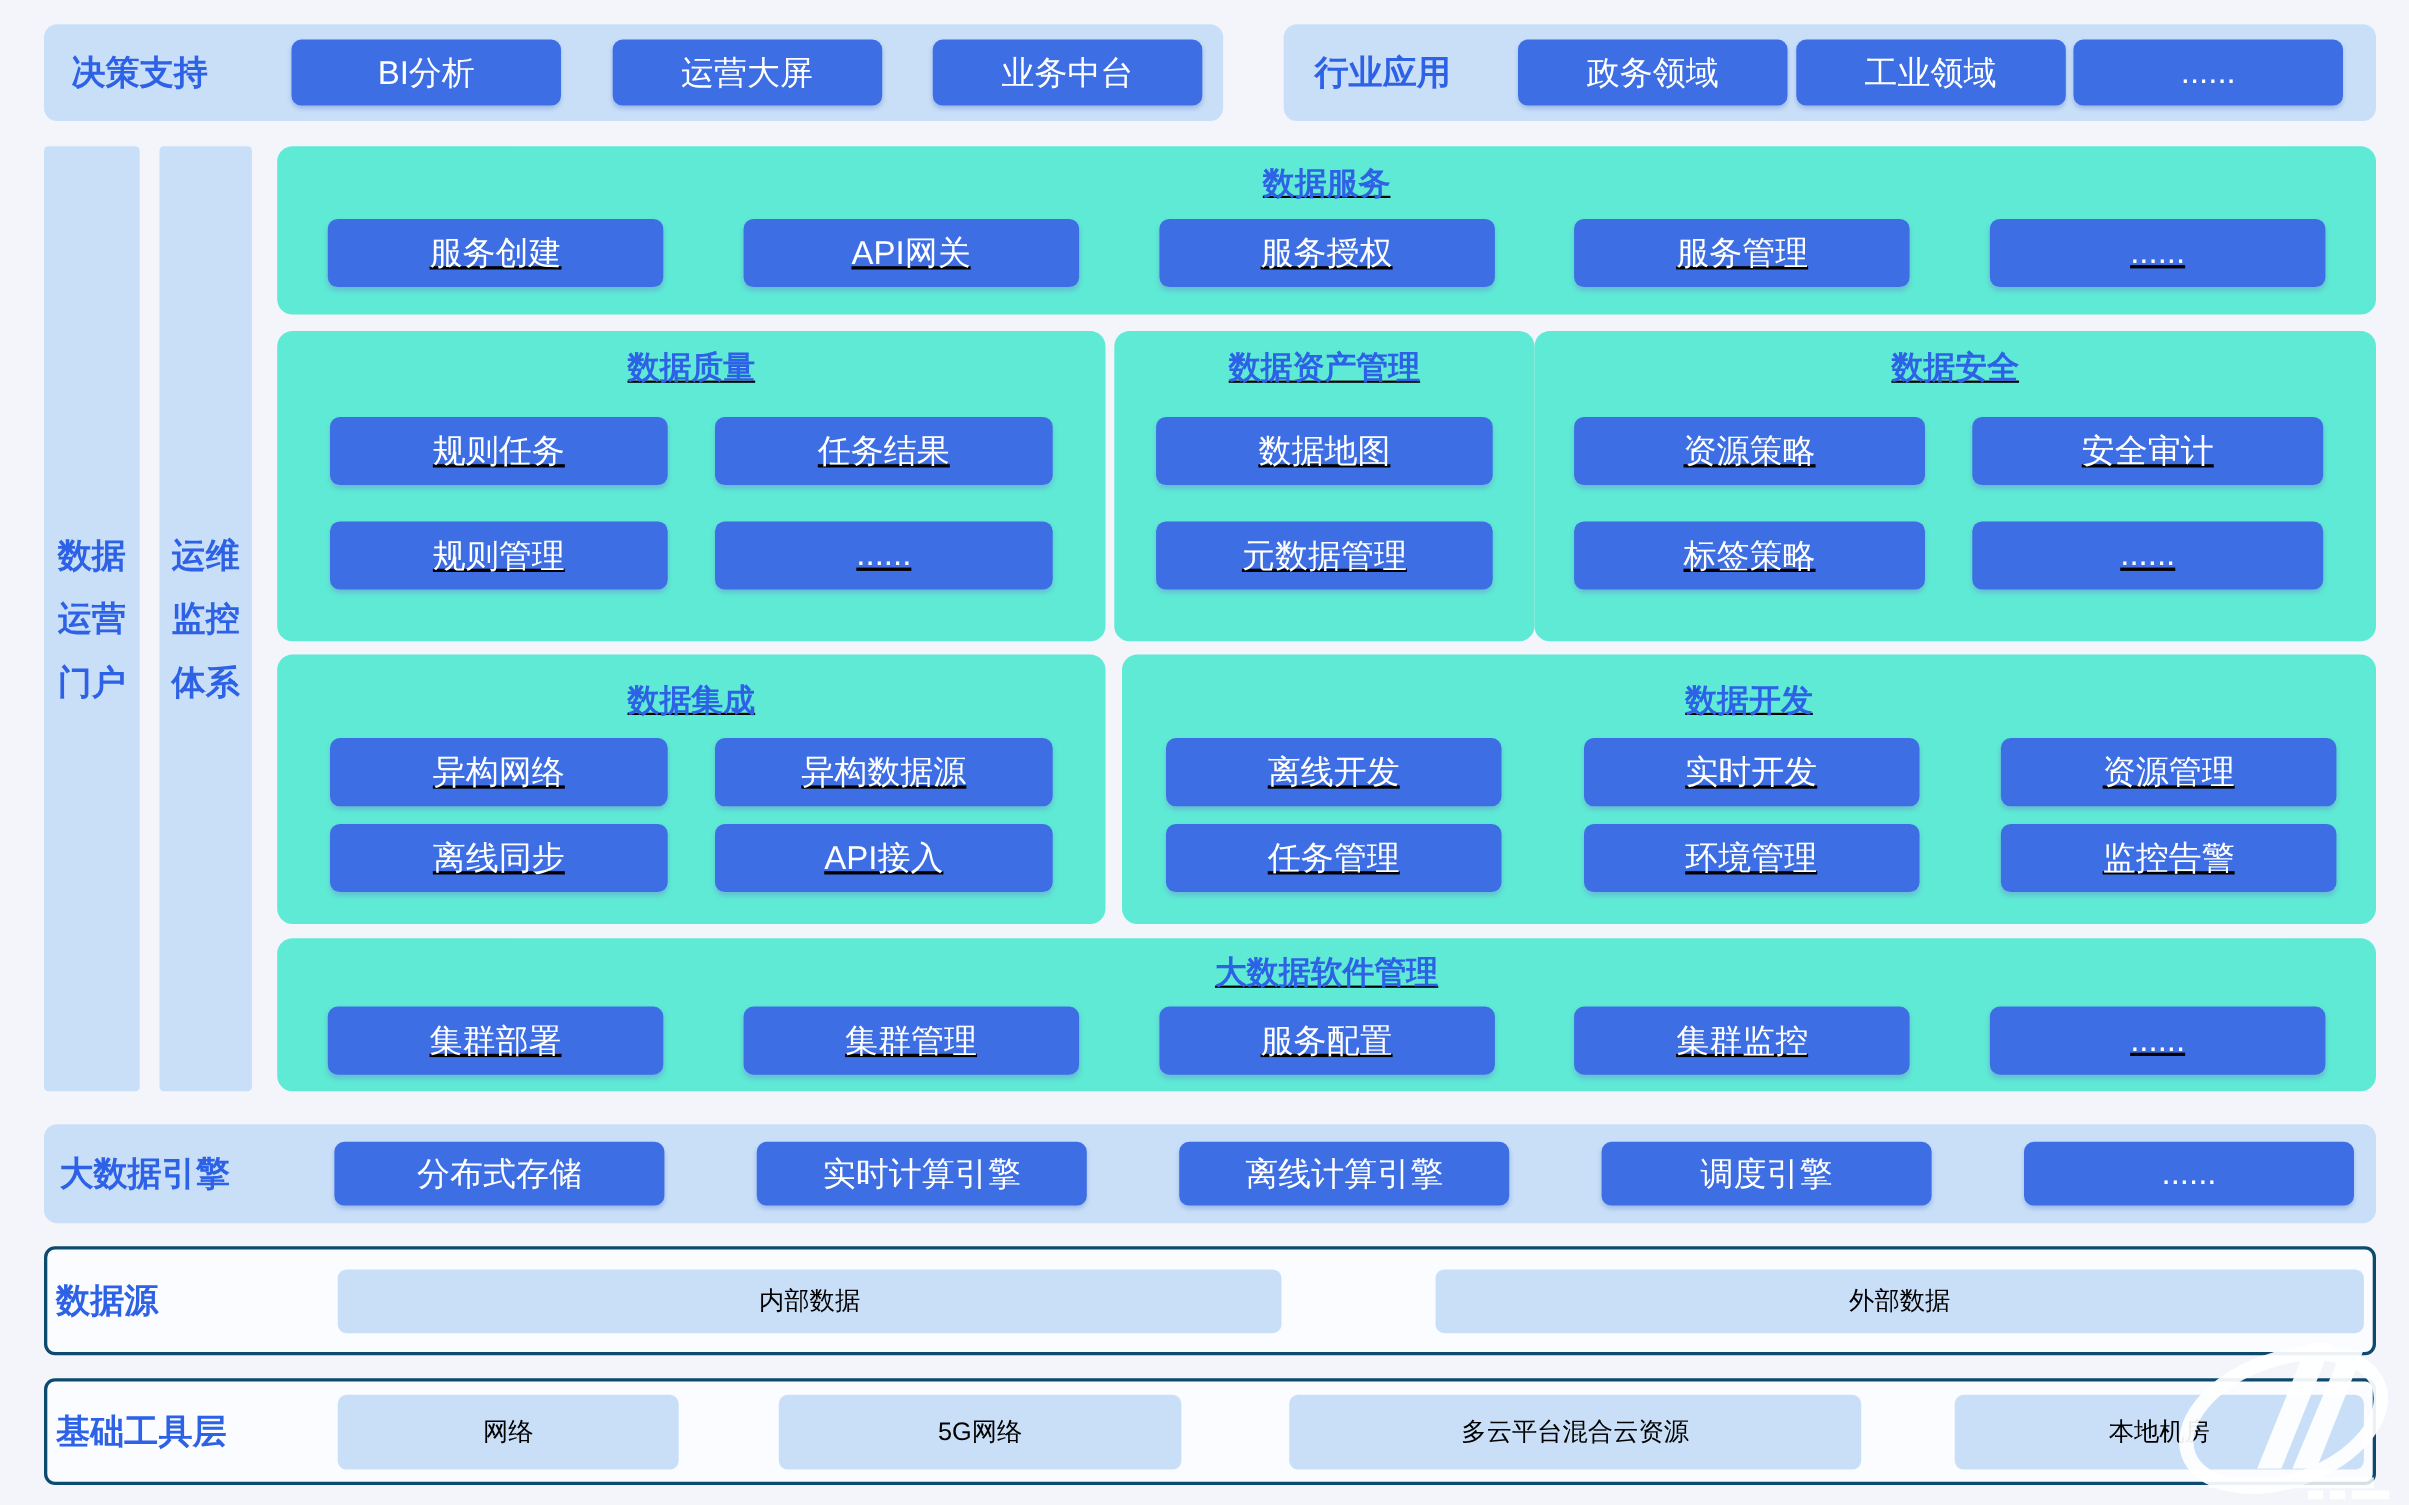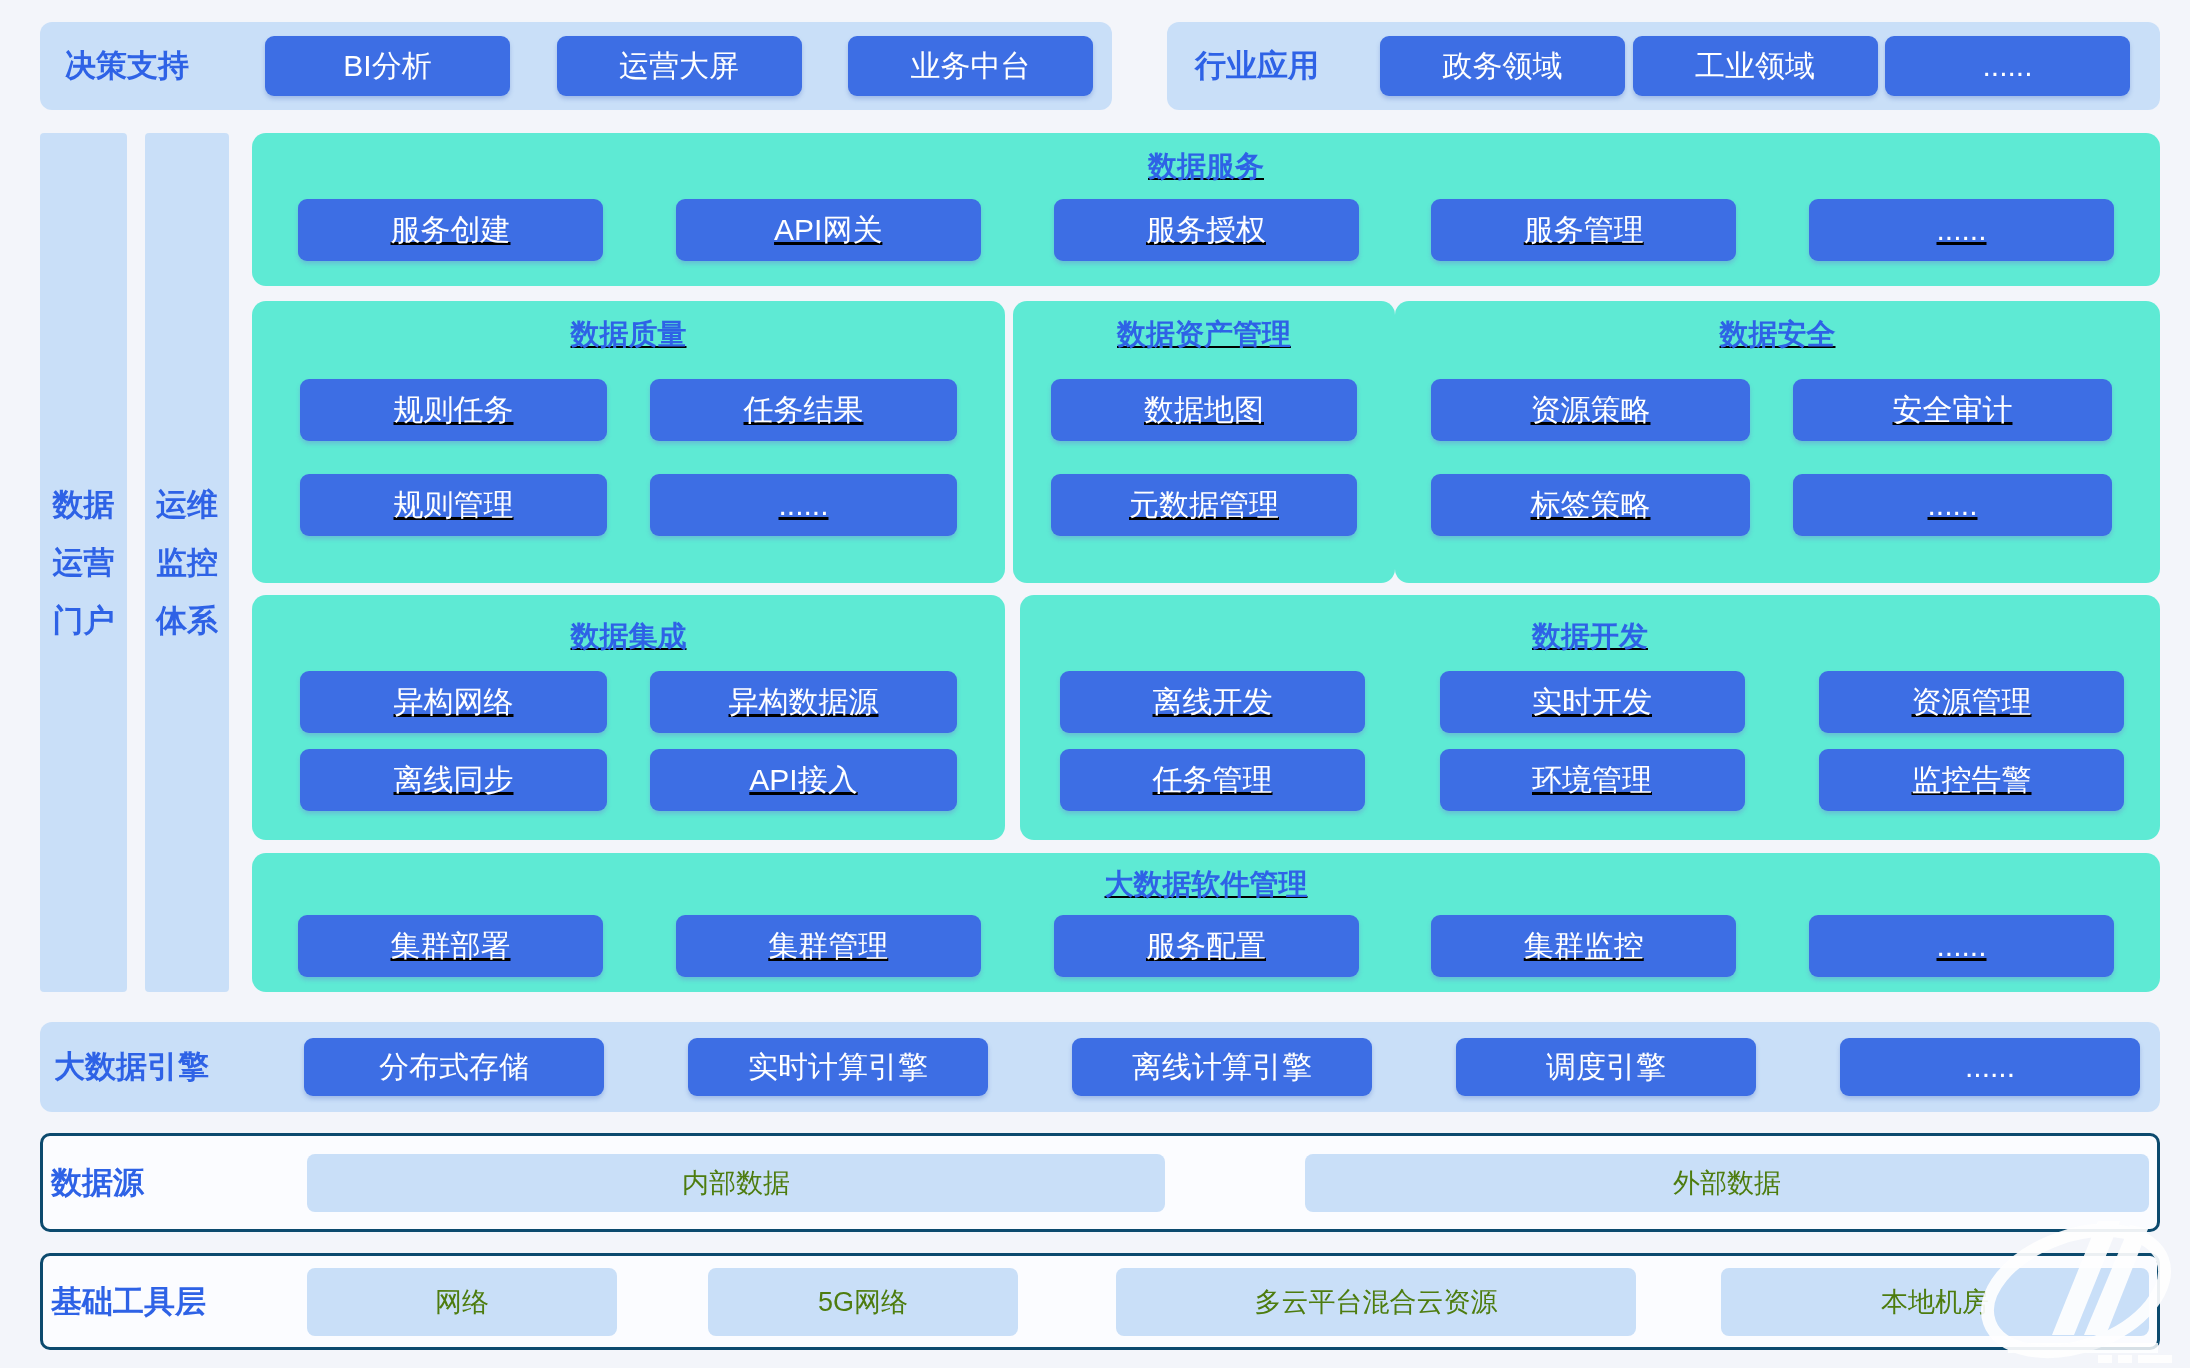--- a/index.html
+++ b/index.html
@@ -61,30 +61,30 @@
   .engine-row .eng-label{width:250px;}
   .eng-group{flex:1;display:flex;justify-content:space-between;}
   .eng-group .btn{height:58px;width:300px;}
   
   .outline-row{position:absolute;left:40px;width:2120px;background:#fbfcff;
     border:3px solid #0c4a6e;border-radius:10px;box-sizing:border-box;
     display:flex;align-items:center;padding:0 8px 0 8px;}
   .outline-row .ol-label{width:256px;flex:0 0 auto;}
   .source-row{top:1133px;height:99px;}
   .tools-row{top:1253px;height:97px;}
-  .lightbox{background:#c9dff8;border-radius:8px;color:#4d7c0f;font-size:27px;
+  .lightbox{background:#c9dff8;border-radius:8px;color:#000000;font-size:23px;
     display:flex;align-items:center;justify-content:center;cursor:pointer;white-space:nowrap;}
   .src-group{flex:1;display:flex;}
   .src-group .lightbox{height:58px;}
   .src-box1{width:858px;}
   .src-box2{flex:1;margin-left:140px;}
   .tools-group{flex:1;display:flex;}
   .tools-group .lightbox{height:68px;}
   .tool-box1{width:310px;}
-  .tool-box2{width:310px;margin-left:91px;}
+  .tool-box2{width:366px;margin-left:91px;}
   .tool-box3{width:520px;margin-left:98px;}
   .tool-box4{flex:1;margin-left:85px;}
   
   .watermark{position:absolute;right:-8px;bottom:0;width:250px;height:165px;pointer-events:none;}
 </style>
 </head>
 <body>
 
 <div class="top-row">
   <div class="top-panel tp-decision">

